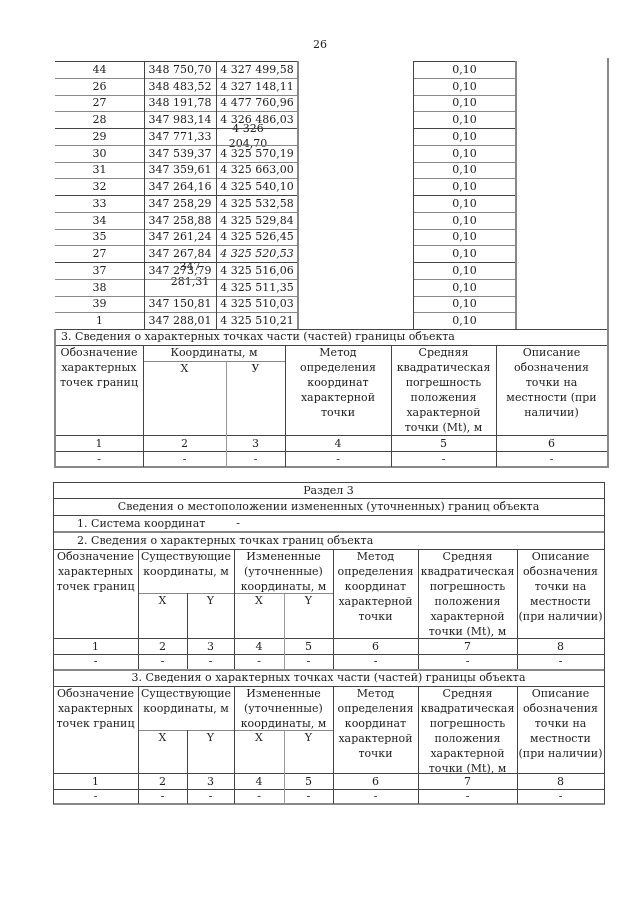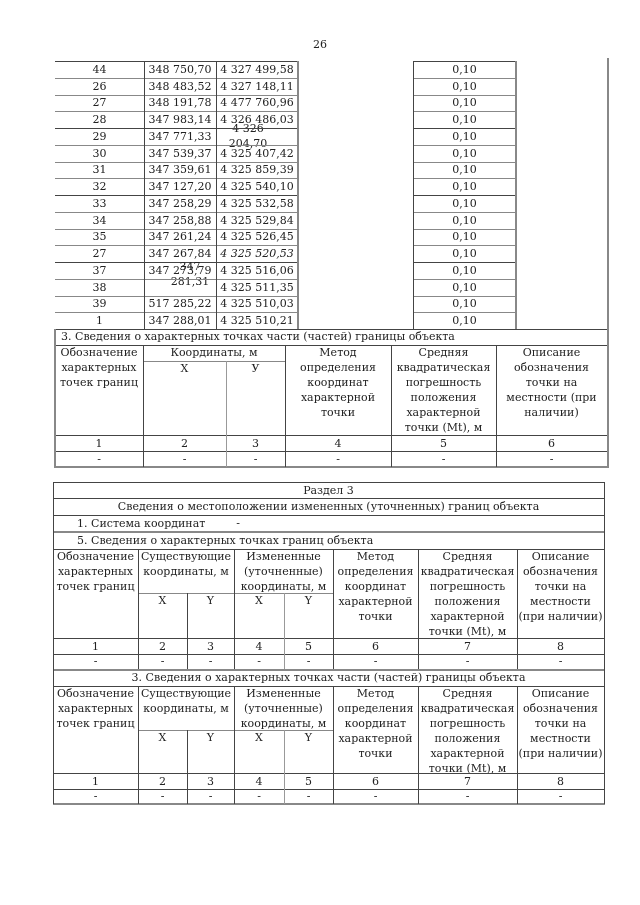--- a/index.html
+++ b/index.html
@@ -70,36 +70,36 @@
       <div class="cell mid" style="left:55px;top:128.00px;width:89px;height:16.75px;">29</div>
       <div class="cell mid" style="left:144px;top:128.00px;width:72px;height:16.75px;">347 771,33</div>
       <div class="cell mid" style="left:216px;top:128.00px;width:64px;height:16.75px;">4 326 204,70</div>
       <div class="cell mid" style="left:413px;top:128.00px;width:103px;height:16.75px;">0,10</div>
     </div>
     <div class="hl" style="left:55px;top:128.00px;width:243px;"></div>
     <div class="hl" style="left:413px;top:128.00px;width:103px;"></div>
     <div>
       <div class="cell mid" style="left:55px;top:144.75px;width:89px;height:16.75px;">30</div>
       <div class="cell mid" style="left:144px;top:144.75px;width:72px;height:16.75px;">347 539,37</div>
-      <div class="cell mid" style="left:216px;top:144.75px;width:82px;height:16.75px;">4 325 407,42</div>
+      <div class="cell mid" style="left:216px;top:144.75px;width:82px;height:16.75px;">4 325 570,19</div>
       <div class="cell mid" style="left:413px;top:144.75px;width:103px;height:16.75px;">0,10</div>
     </div>
     <div class="hl lt" style="left:55px;top:144.75px;width:243px;"></div>
     <div class="hl lt" style="left:413px;top:144.75px;width:103px;"></div>
     <div>
       <div class="cell mid" style="left:55px;top:161.50px;width:89px;height:16.75px;">31</div>
       <div class="cell mid" style="left:144px;top:161.50px;width:72px;height:16.75px;">347 359,61</div>
-      <div class="cell mid" style="left:216px;top:161.50px;width:82px;height:16.75px;">4 325 859,39</div>
+      <div class="cell mid" style="left:216px;top:161.50px;width:82px;height:16.75px;">4 325 663,00</div>
       <div class="cell mid" style="left:413px;top:161.50px;width:103px;height:16.75px;">0,10</div>
     </div>
     <div class="hl lt" style="left:55px;top:161.50px;width:243px;"></div>
     <div class="hl lt" style="left:413px;top:161.50px;width:103px;"></div>
     <div>
       <div class="cell mid" style="left:55px;top:178.25px;width:89px;height:16.75px;">32</div>
-      <div class="cell mid" style="left:144px;top:178.25px;width:72px;height:16.75px;">347 127,20</div>
+      <div class="cell mid" style="left:144px;top:178.25px;width:72px;height:16.75px;">347 264,16</div>
       <div class="cell mid" style="left:216px;top:178.25px;width:82px;height:16.75px;">4 325 540,10</div>
       <div class="cell mid" style="left:413px;top:178.25px;width:103px;height:16.75px;">0,10</div>
     </div>
     <div class="hl lt" style="left:55px;top:178.25px;width:243px;"></div>
     <div class="hl lt" style="left:413px;top:178.25px;width:103px;"></div>
     <div>
       <div class="cell mid" style="left:55px;top:195.00px;width:89px;height:16.75px;">33</div>
       <div class="cell mid" style="left:144px;top:195.00px;width:72px;height:16.75px;">347 258,29</div>
       <div class="cell mid" style="left:216px;top:195.00px;width:82px;height:16.75px;">4 325 532,58</div>
       <div class="cell mid" style="left:413px;top:195.00px;width:103px;height:16.75px;">0,10</div>
@@ -141,21 +141,21 @@
     <div>
       <div class="cell mid" style="left:55px;top:278.75px;width:89px;height:16.75px;">38</div>
       <div class="cell mid" style="left:144px;top:266px;width:72px;height:16.75px;padding-left:20px;">347 281,31</div>
       <div class="cell mid" style="left:216px;top:278.75px;width:82px;height:16.75px;">4 325 511,35</div>
       <div class="cell mid" style="left:413px;top:278.75px;width:103px;height:16.75px;">0,10</div>
     </div>
     <div class="hl lt" style="left:55px;top:278.75px;width:243px;"></div>
     <div class="hl lt" style="left:413px;top:278.75px;width:103px;"></div>
     <div>
       <div class="cell mid" style="left:55px;top:295.50px;width:89px;height:16.75px;">39</div>
-      <div class="cell mid" style="left:144px;top:295.50px;width:72px;height:16.75px;">517 285,22</div>
+      <div class="cell mid" style="left:144px;top:295.50px;width:72px;height:16.75px;">347 150,81</div>
       <div class="cell mid" style="left:216px;top:295.50px;width:82px;height:16.75px;">4 325 510,03</div>
       <div class="cell mid" style="left:413px;top:295.50px;width:103px;height:16.75px;">0,10</div>
     </div>
     <div class="hl lt" style="left:55px;top:295.50px;width:243px;"></div>
     <div class="hl lt" style="left:413px;top:295.50px;width:103px;"></div>
     <div>
       <div class="cell mid" style="left:55px;top:312.25px;width:89px;height:16.75px;">1</div>
       <div class="cell mid" style="left:144px;top:312.25px;width:72px;height:16.75px;">347 288,01</div>
       <div class="cell mid" style="left:216px;top:312.25px;width:82px;height:16.75px;">4 325 510,21</div>
       <div class="cell mid" style="left:413px;top:312.25px;width:103px;height:16.75px;">0,10</div>
@@ -224,21 +224,21 @@
   <div class="vl" style="left:391px;top:345px;height:122px;"></div>
   <div class="vl" style="left:496px;top:345px;height:122px;"></div>
   <div class="vl thick" style="left:607px;top:58px;height:410px;"></div>
 </div>
 
 <div>
   <div class="cell mid" style="left:53px;top:482px;width:551px;height:16px;">Раздел 3</div>
   <div class="cell mid" style="left:53px;top:498px;width:551px;height:17px;">Сведения о местоположении измененных (уточненных) границ объекта</div>
   <div class="cell mid left2" style="left:53px;top:515px;width:160px;height:17px;">1. Система координат</div>
   <div class="cell mid" style="left:232px;top:515px;width:12px;height:17px;">-</div>
-  <div class="cell mid left2" style="left:53px;top:532px;width:551px;height:17px;">5. Сведения о характерных точках границ объекта</div>
+  <div class="cell mid left2" style="left:53px;top:532px;width:551px;height:17px;">2. Сведения о характерных точках границ объекта</div>
 
   <div class="cell" style="left:53px;top:549px;width:85px;height:89px;">Обозначение
 характерных
 точек границ</div>
   <div class="cell" style="left:138px;top:549px;width:96px;height:44px;">Существующие
 координаты, м</div>
   <div class="cell" style="left:234px;top:549px;width:99px;height:44px;">Измененные
 (уточненные)
 координаты, м</div>
   <div class="cell" style="left:138px;top:593px;width:49px;height:45px;">X</div>

